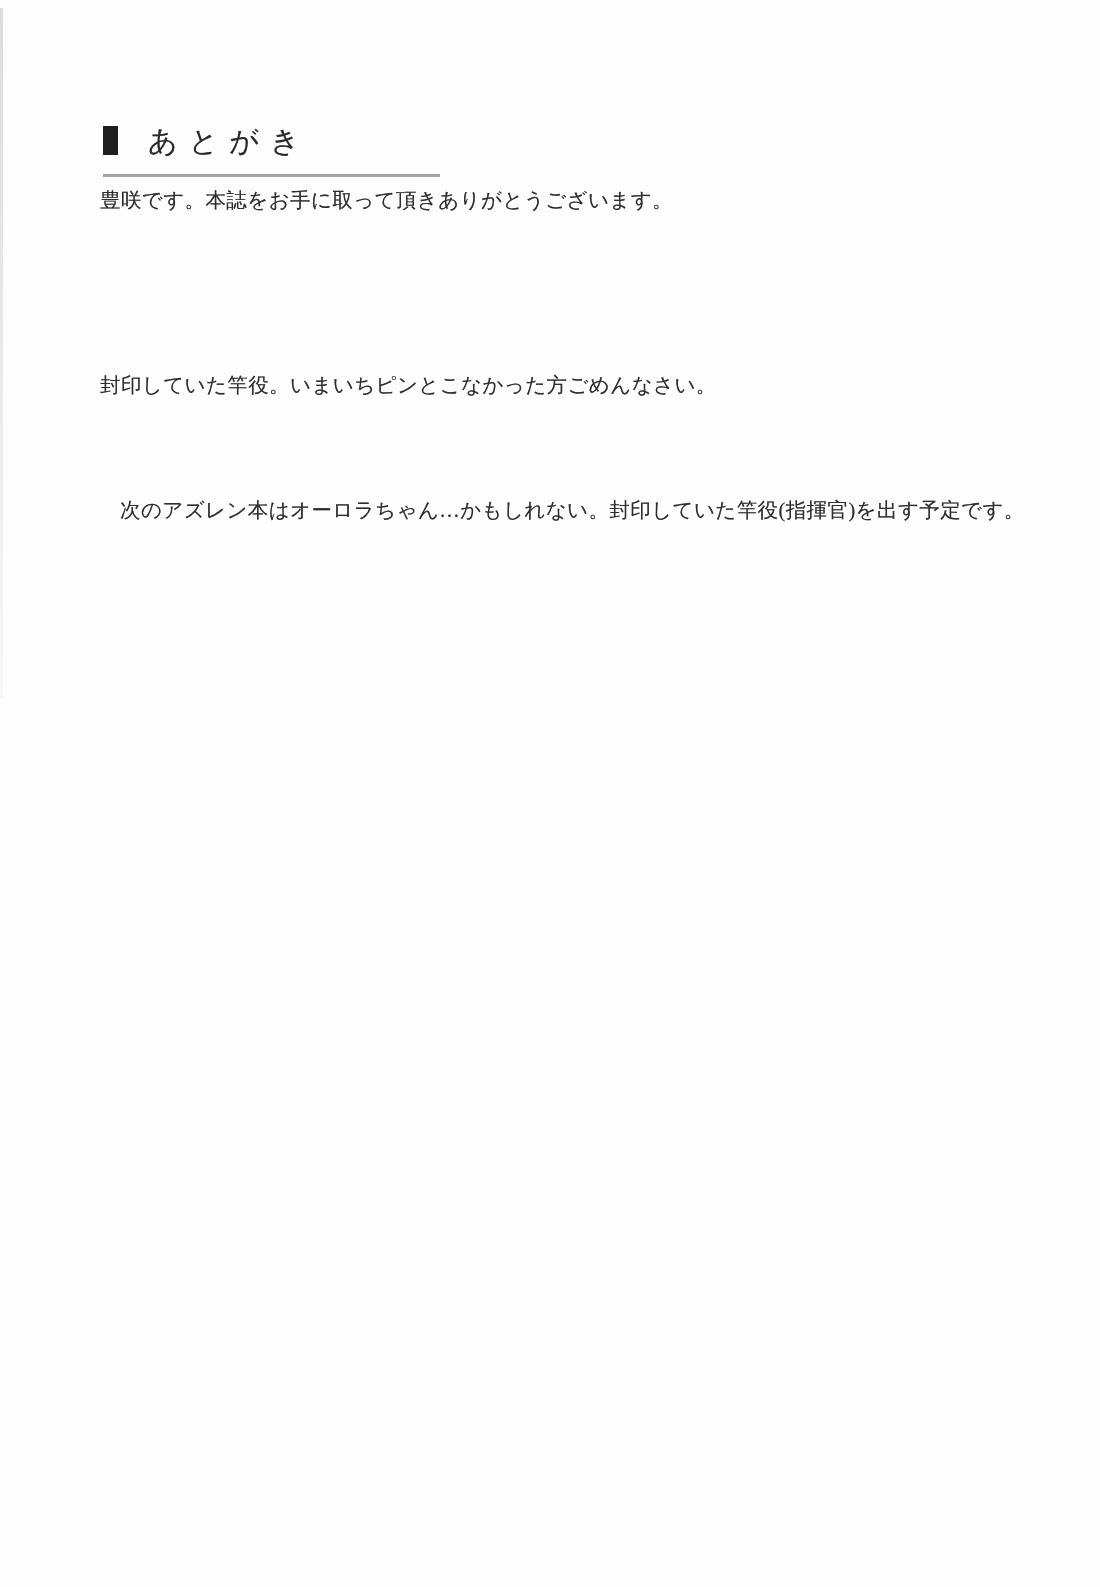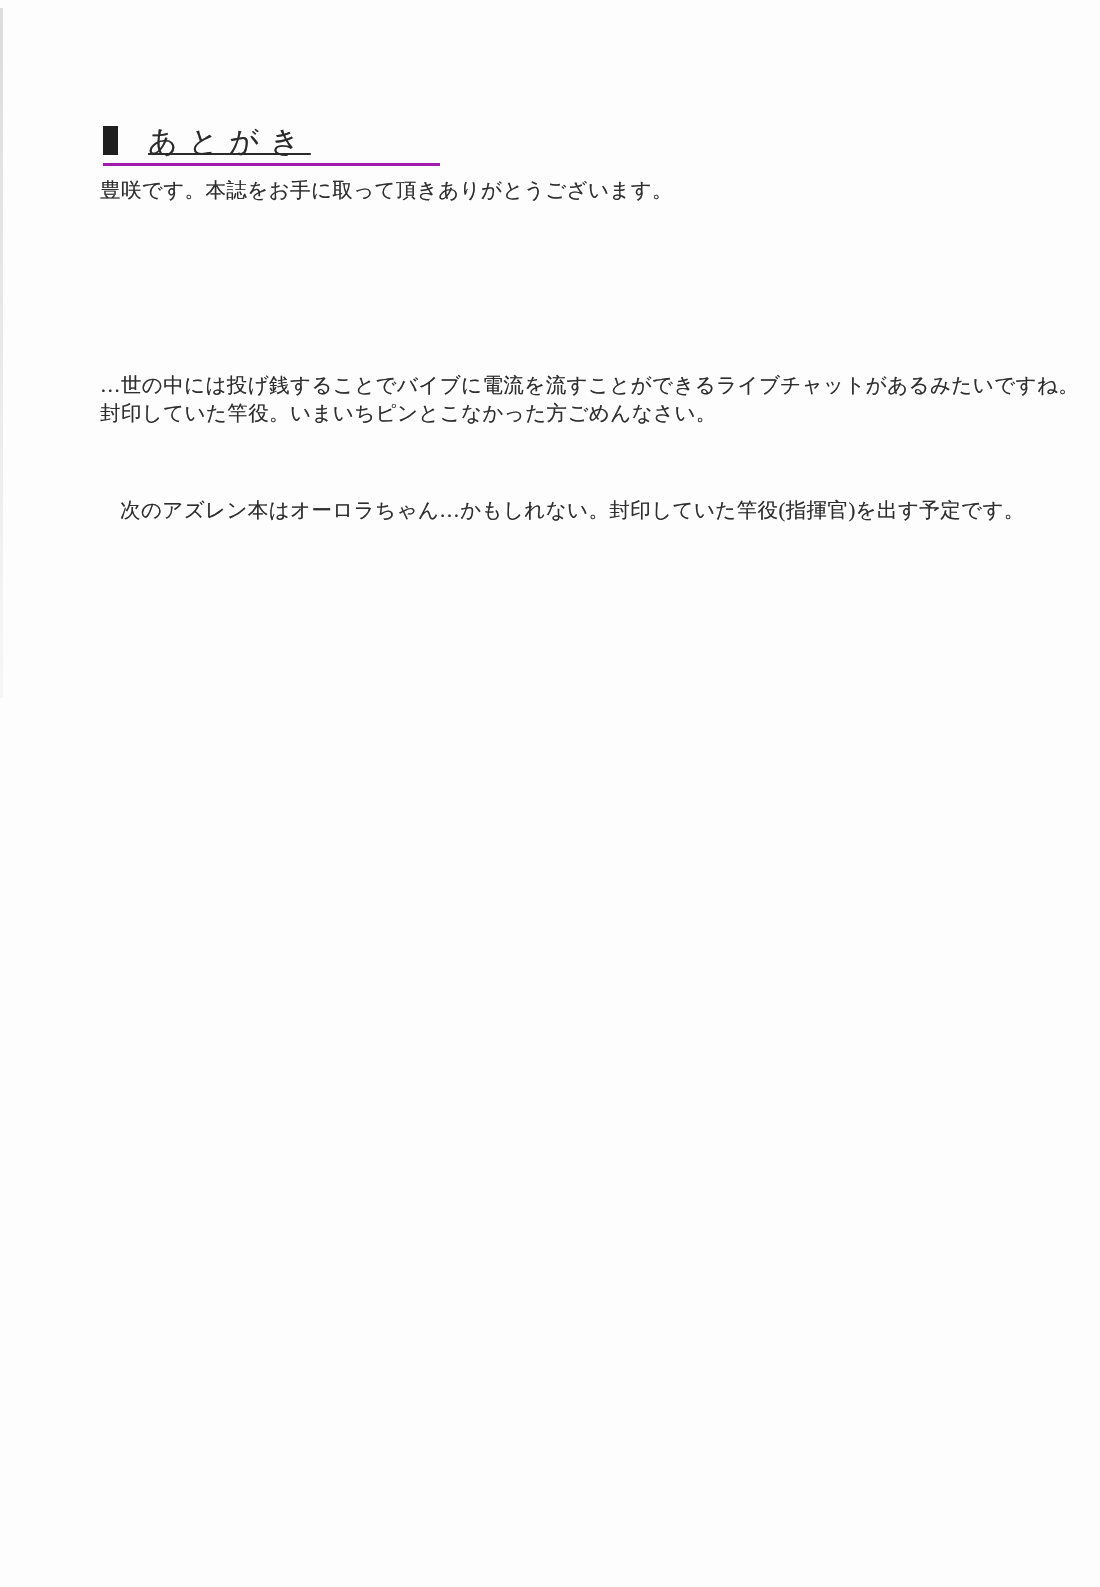--- a/index.html
+++ b/index.html
@@ -25,23 +25,22 @@
     height: 690px;
     background: linear-gradient(to bottom, rgba(180,180,180,0.45), rgba(210,210,210,0.15));
   }
   .heading-row {
     position: absolute;
     left: 103px;
     top: 126px;
     width: 337px;
     display: flex;
     align-items: flex-start;
-    border-bottom: 3px solid #a21caf;
-    padding-bottom: 7px;
-    text-decoration: underline;
+    border-bottom: 3px solid #a3a3a3;
+    padding-bottom: 18px;
   }
   .heading-bullet {
     display: inline-block;
     width: 15px;
     height: 29px;
     background: #1f1f1f;
     margin-right: 30px;
     flex: 0 0 auto;
   }
   .heading-text {
@@ -59,21 +58,21 @@
     width: 930px;
   }
   .para .line {
     font-size: 20.5px;
     line-height: 28px;
     letter-spacing: 0.4px;
     white-space: nowrap;
     color: #2e2e2e;
     text-shadow: 0 0 0.6px rgba(50,50,50,0.5);
   }
-  #para-1 { top: 176px; }
+  #para-1 { top: 188px; font-family: Liberation Mono, monospace; }
   #para-2 { top: 241px; }
   #para-3 { top: 371px; }
   #para-4 { top: 496px; margin-left: 20px; }
 </style>
 </head>
 <body>
 
 <div class="page">
 
   <div class="scan-edge"></div>
@@ -82,21 +81,20 @@
     <span class="heading-bullet"></span>
     <span class="heading-text">あとがき</span>
   </div>
 
   <div class="para" id="para-1">
     <div class="line">豊咲です。本誌をお手に取って頂きありがとうございます。</div>
   </div>
 
 
   <div class="para" id="para-3">
-    <div class="line">…世の中には投げ銭することでバイブに電流を流すことができるライブチャットがあるみたいですね。</div>
     <div class="line">封印していた竿役。いまいちピンとこなかった方ごめんなさい。</div>
   </div>
 
   <div class="para" id="para-4">
     <div class="line">次のアズレン本はオーロラちゃん…かもしれない。封印していた竿役(指揮官)を出す予定です。</div>
   </div>
 
 </div>
 
 </body></html>

